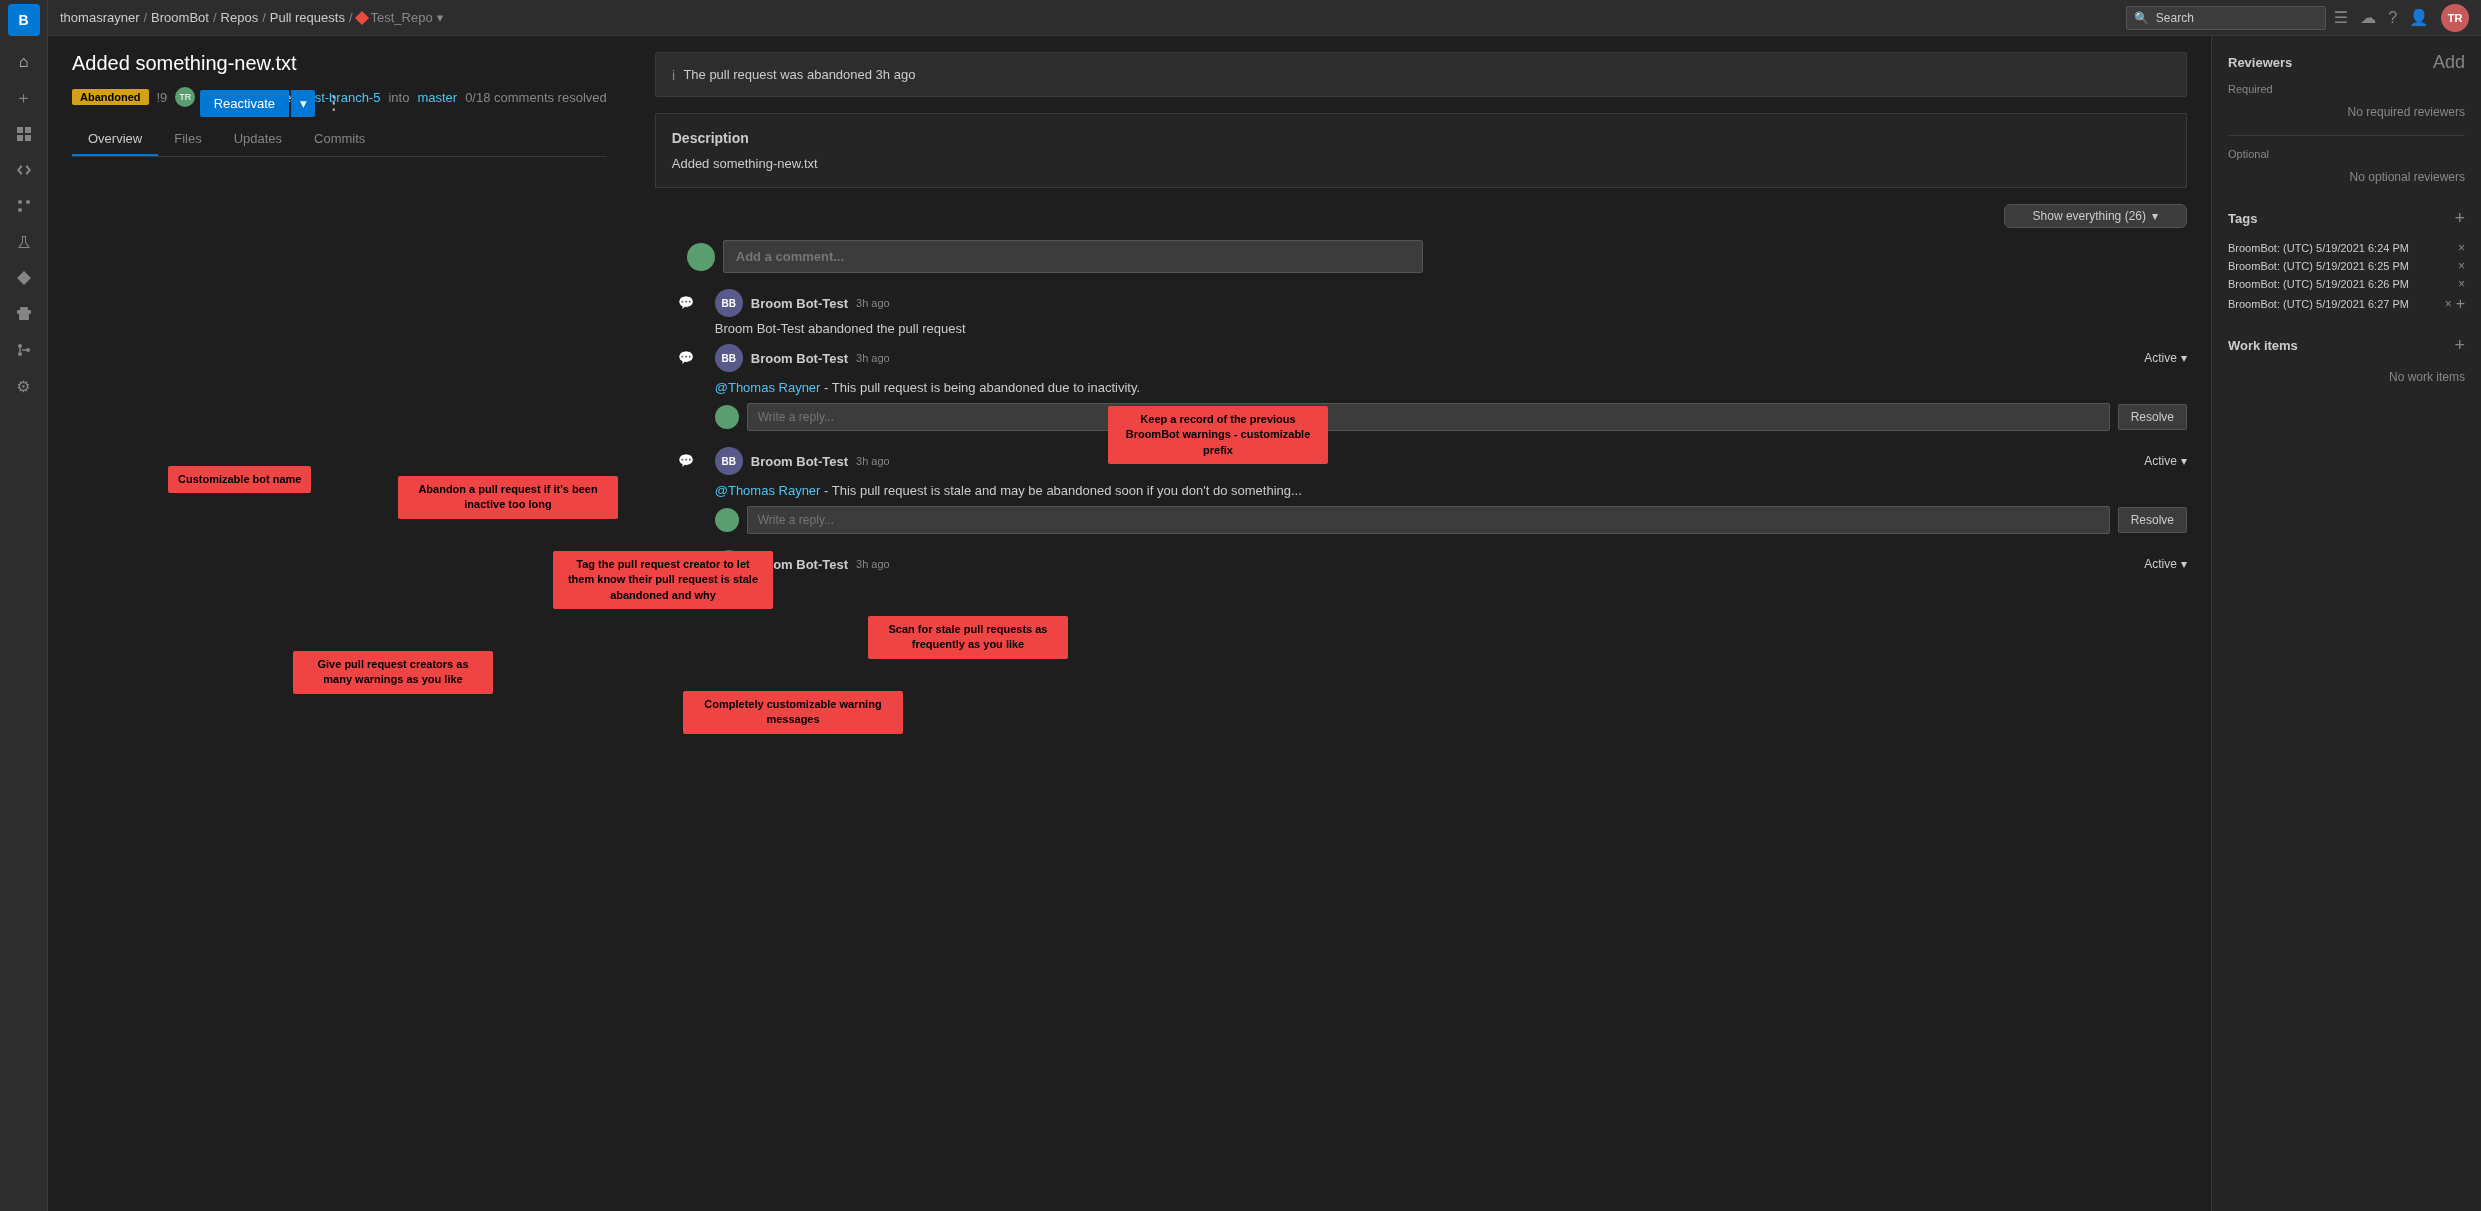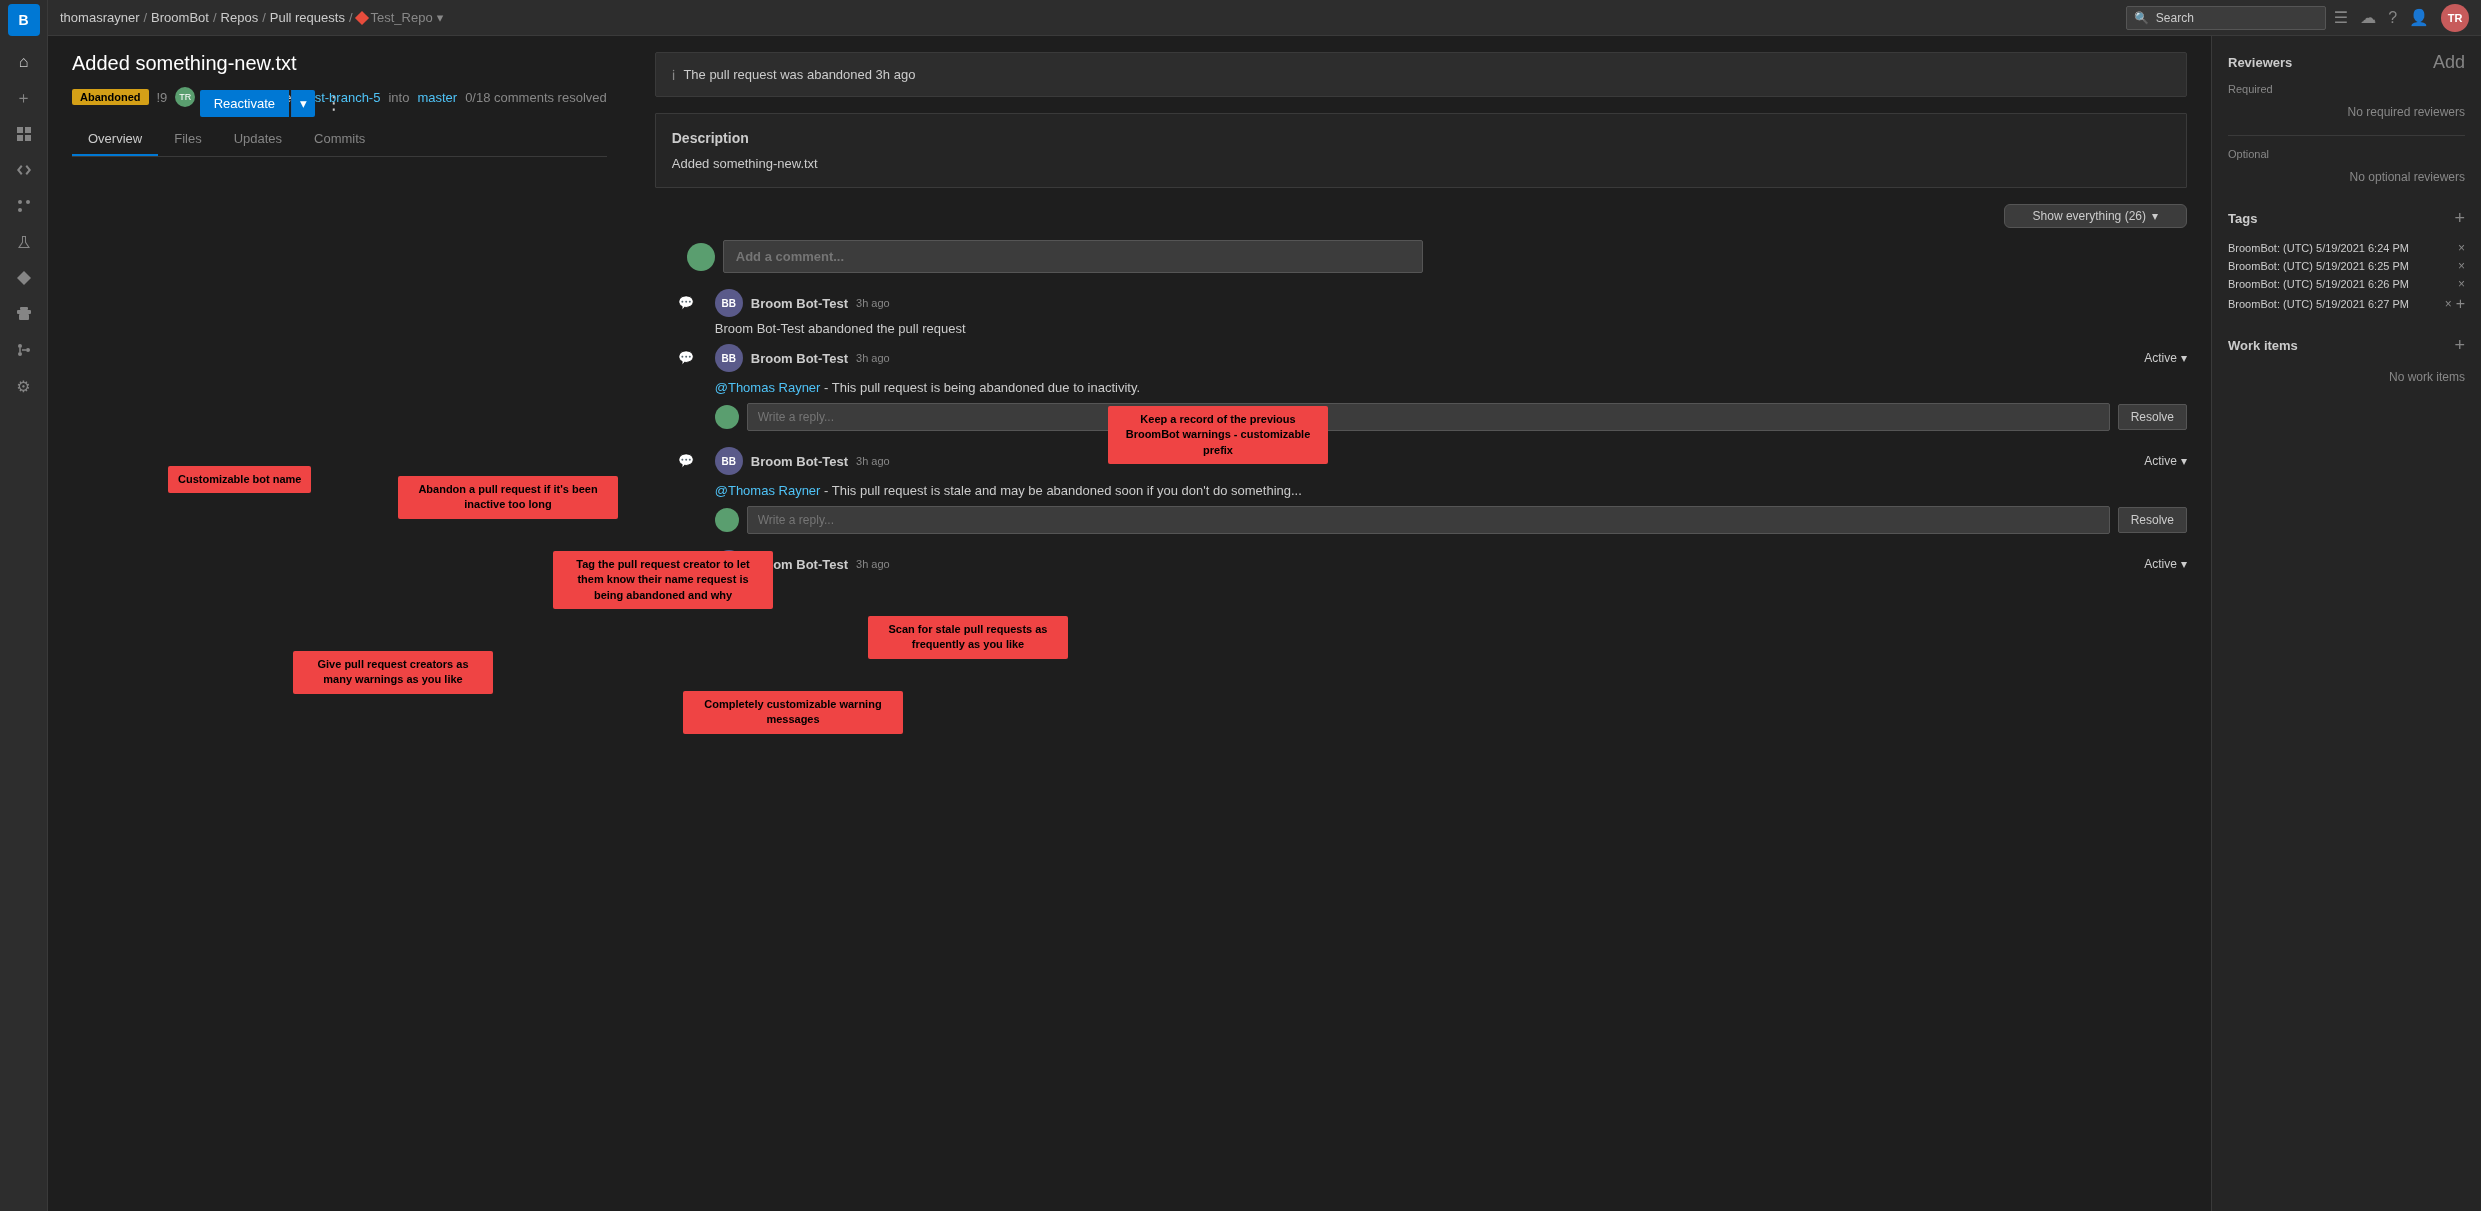--- a/index.html
+++ b/index.html
@@ -677,21 +677,21 @@
             </div>
           </div>
         </div>
 
         <div class="overlay-tooltip" style="top:430px; left:120px; max-width:180px;">Customizable bot name</div>
 
         <div class="overlay-tooltip" style="top:440px; left:350px; max-width:220px;">Abandon a pull request if it's been inactive too long</div>
 
         <div class="overlay-tooltip" style="top:370px; left:1060px; max-width:220px;">Keep a record of the previous BroomBot warnings - customizable prefix</div>
 
-        <div class="overlay-tooltip" style="top:515px; left:505px; max-width:220px;">Tag the pull request creator to let them know their name request is being abandoned and why</div>
+        <div class="overlay-tooltip" style="top:515px; left:505px; max-width:220px;">Tag the pull request creator to let them know their pull request is stale abandoned and why</div>
 
         <div class="overlay-tooltip" style="top:580px; left:820px; max-width:200px;">Scan for stale pull requests as frequently as you like</div>
 
         <div class="overlay-tooltip" style="top:615px; left:245px; max-width:200px;">Give pull request creators as many warnings as you like</div>
 
         <div class="overlay-tooltip" style="top:655px; left:635px; max-width:220px;">Completely customizable warning messages</div>
 
       </div>
 
       <div class="right-panel">

